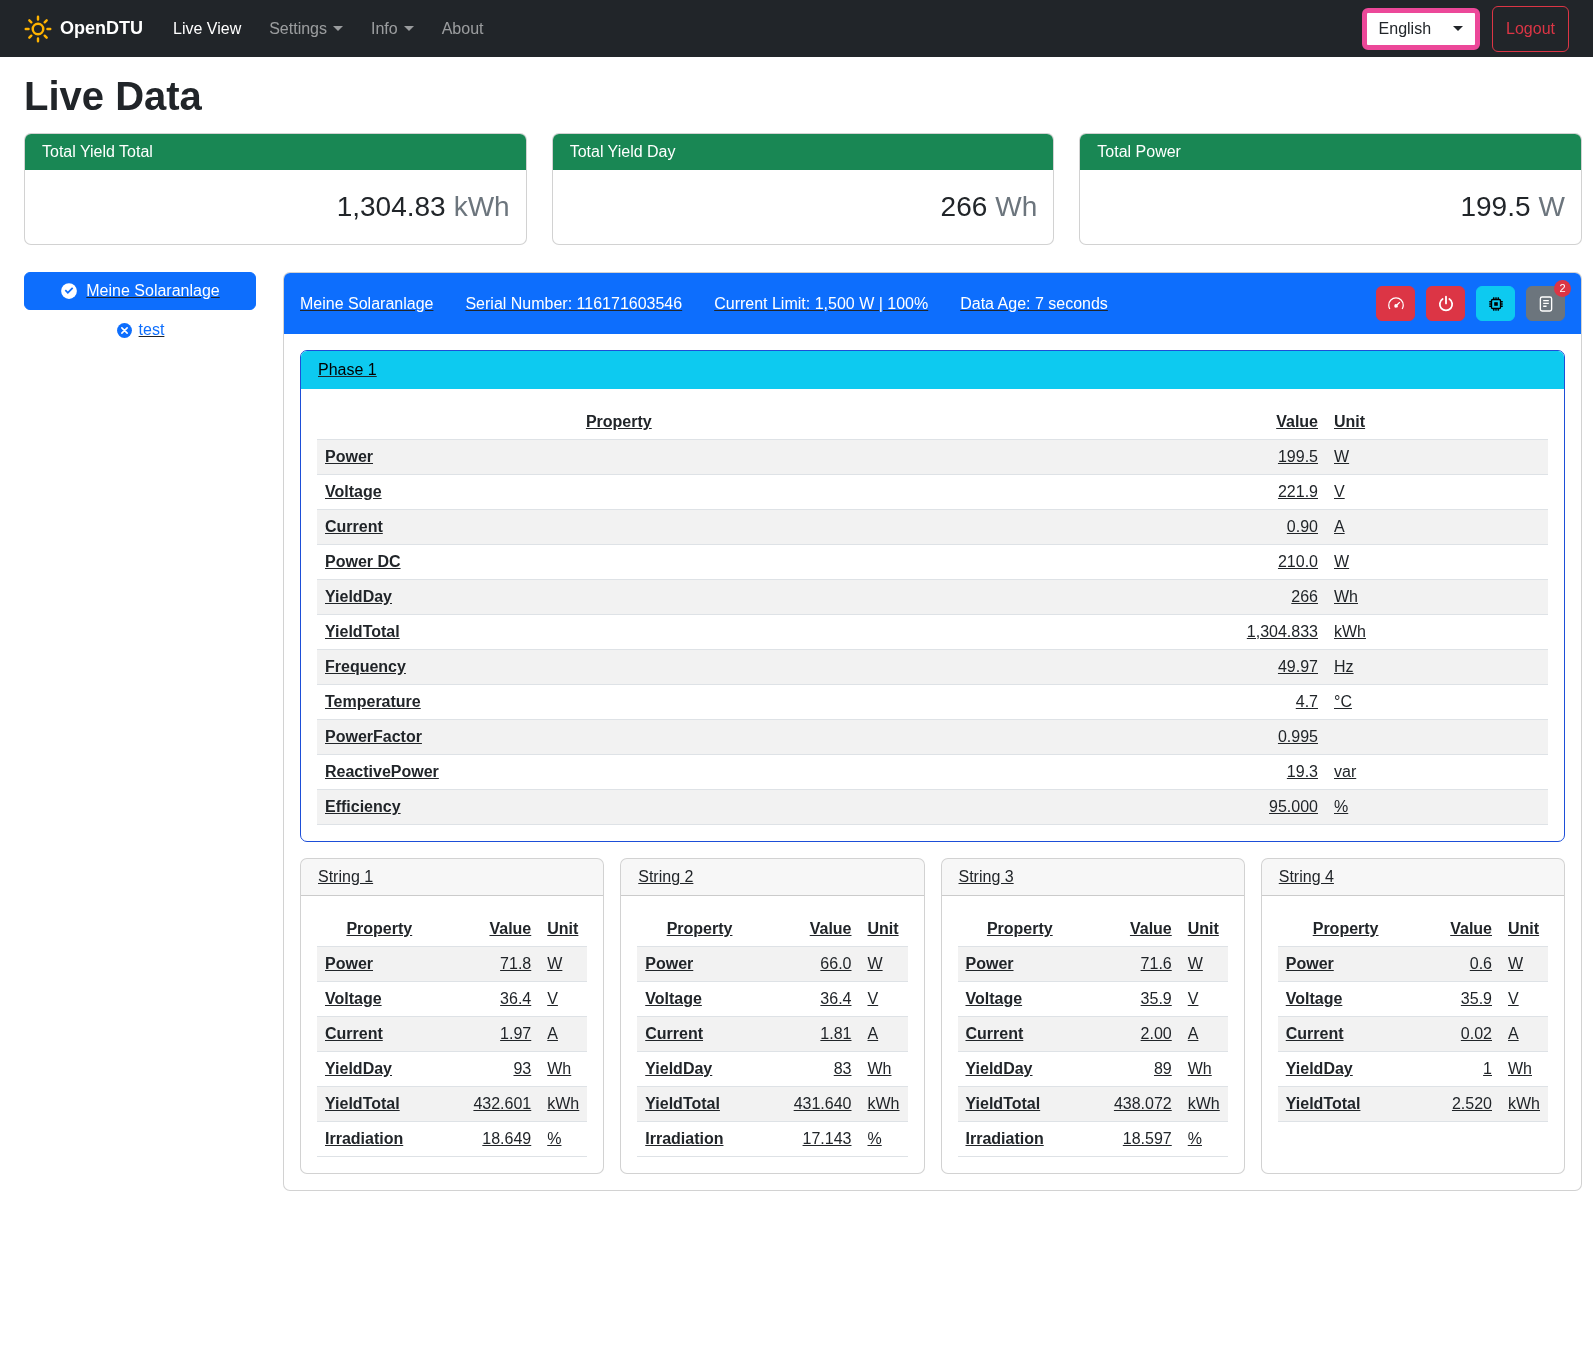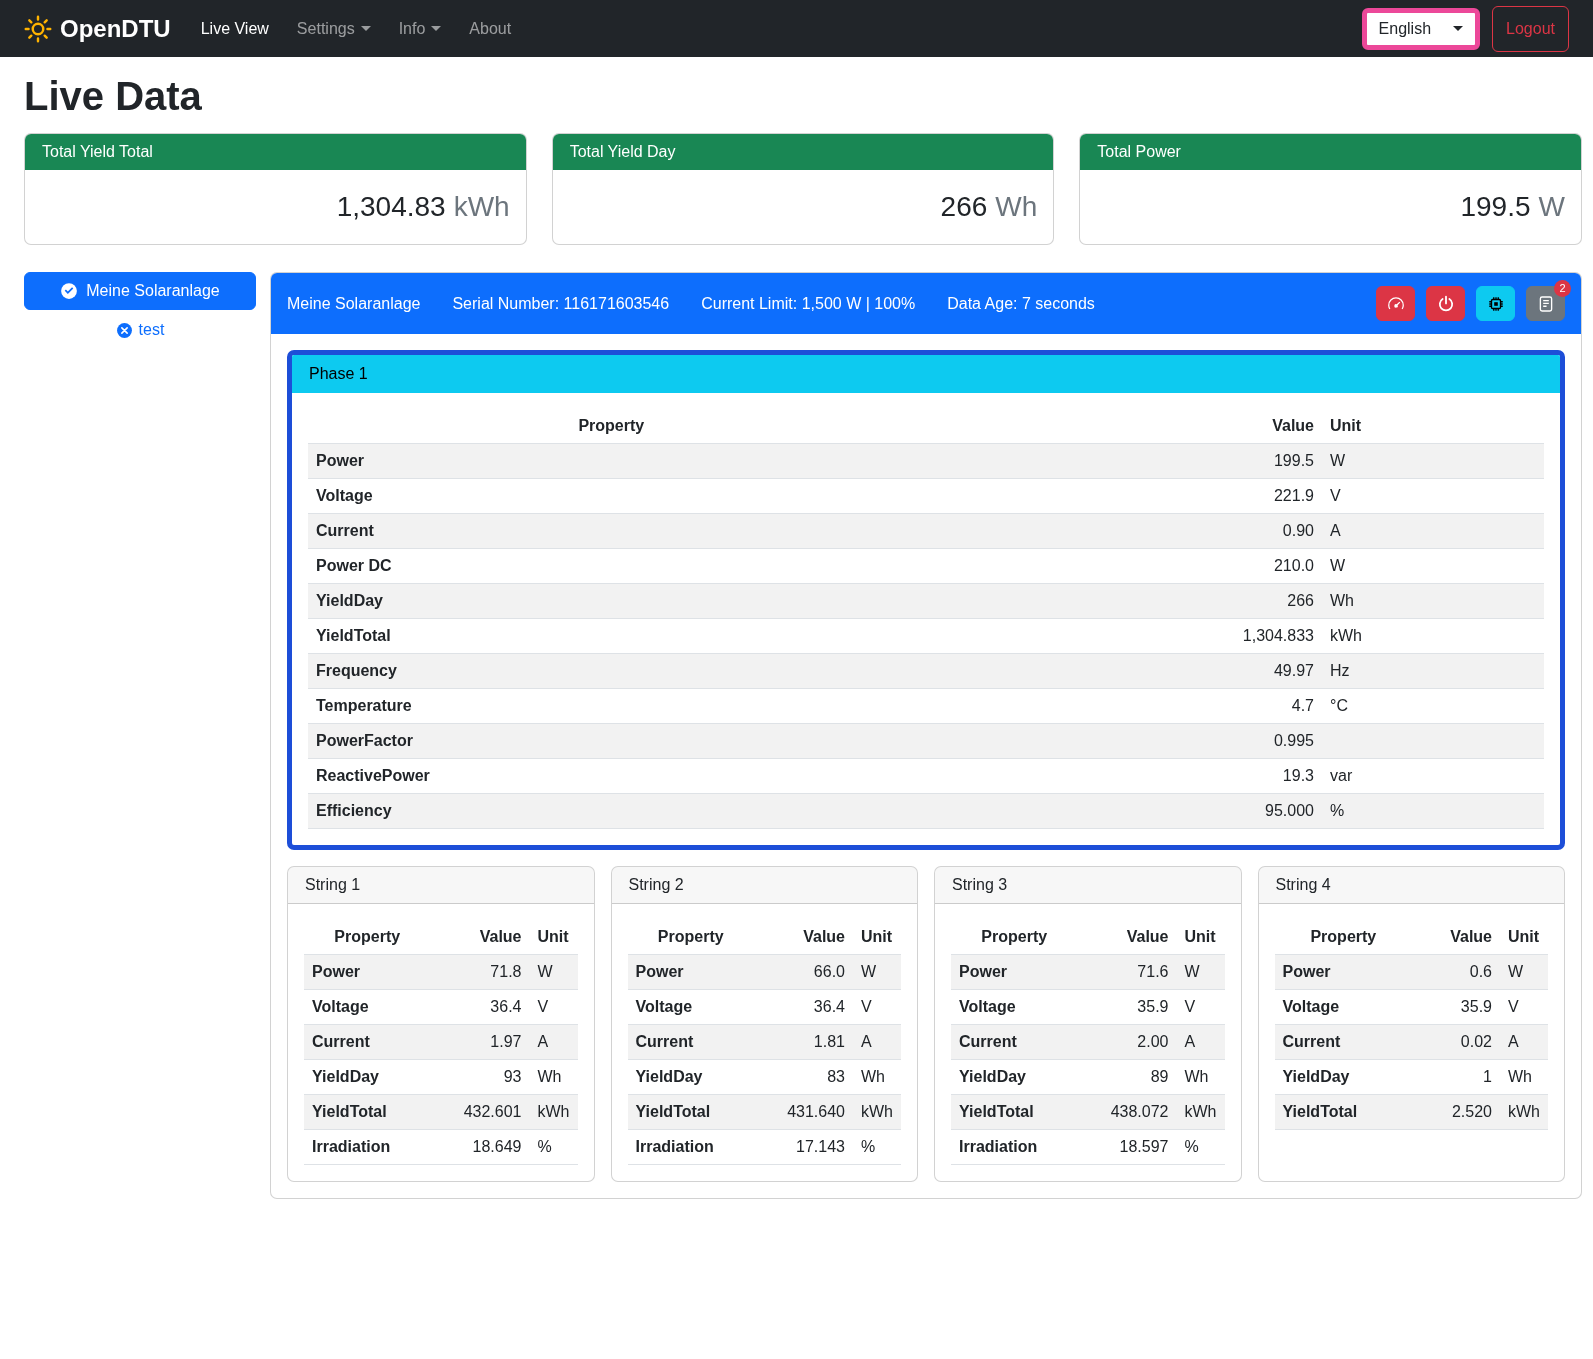--- a/index.html
+++ b/index.html
@@ -12,21 +12,21 @@
   }
 
   
   .navbar {
     height: 57px;
     background: #212529;
     display: flex;
     align-items: center;
     padding: 0 24px;
   }
-  .brand { display: flex; align-items: center; gap: 8px; color: #fff; font-size: 24px; font-weight: 700; cursor: pointer; }
+  .brand { display: flex; align-items: center; gap: 8px; color: #fff; font-size: 18px; font-weight: 700; cursor: pointer; }
   .nav-links { display: flex; align-items: center; margin-left: 16px; }
   .nav-link {
     color: rgba(255,255,255,.55);
     padding: 8px 14px;
     cursor: pointer;
     text-decoration: none;
     display: inline-flex;
     align-items: center;
   }
   .nav-link.active { color: #fff; }
@@ -72,21 +72,21 @@
 
   
   .summary-row { display: grid; grid-template-columns: repeat(3, 1fr); gap: 25px; border-radius: 15px; }
   .summary-card { border: 1px solid rgba(0,0,0,.175); border-radius: 7px; overflow: hidden; background: #fff; }
   .summary-head { background: #198754; color: #fff; padding: 9px 17px; font-size: 16px; }
   .summary-body { padding: 21px 16px; text-align: right; font-size: 28px; font-weight: 500; }
   .summary-value { color: #212529; }
   .summary-unit { color: #6c757d; margin-left: 8px; }
 
   
-  .main-row { display: grid; grid-template-columns: 232px 1fr; gap: 14px; margin-top: 27px; align-items: start; }
+  .main-row { display: grid; grid-template-columns: 232px 1fr; gap: 27px; margin-top: 27px; align-items: start; text-decoration: underline; }
 
   .sidebar { display: flex; flex-direction: column; align-items: stretch; }
   .inv-btn {
     background: #0d6efd;
     border: 1px solid #0d6efd;
     color: #fff;
     font-family: inherit;
     font-size: 16px;
     border-radius: 6px;
     height: 38px;
@@ -137,21 +137,21 @@
     background: #dc3545;
     color: #fff;
     font-size: 11px;
     line-height: 17px;
     text-align: center;
     padding: 0 2px;
   }
   .panel-body { padding: 16px; }
 
   
-  .phase-card { border: 5px solid #1d4ed8; border-radius: 7px; overflow: hidden; }
+  .phase-card { border: 1px solid #1d4ed8; border-radius: 7px; overflow: hidden; }
   .phase-head { background: #0dcaf0; color: #000; padding: 10px 17px; }
   .phase-body { padding: 16px; }
 
   
   .data-table { width: 100%; border-collapse: collapse; }
   .data-table th, .data-table td { padding: 8px; font-size: 16px; }
   .data-table thead th { font-weight: 700; }
   .data-table tbody th { font-weight: 700; text-align: left; }
   .data-table tr { border-bottom: 1px solid #dee2e6; }
   .data-table tbody tr:nth-child(odd) { background: rgba(0,0,0,.05); }

